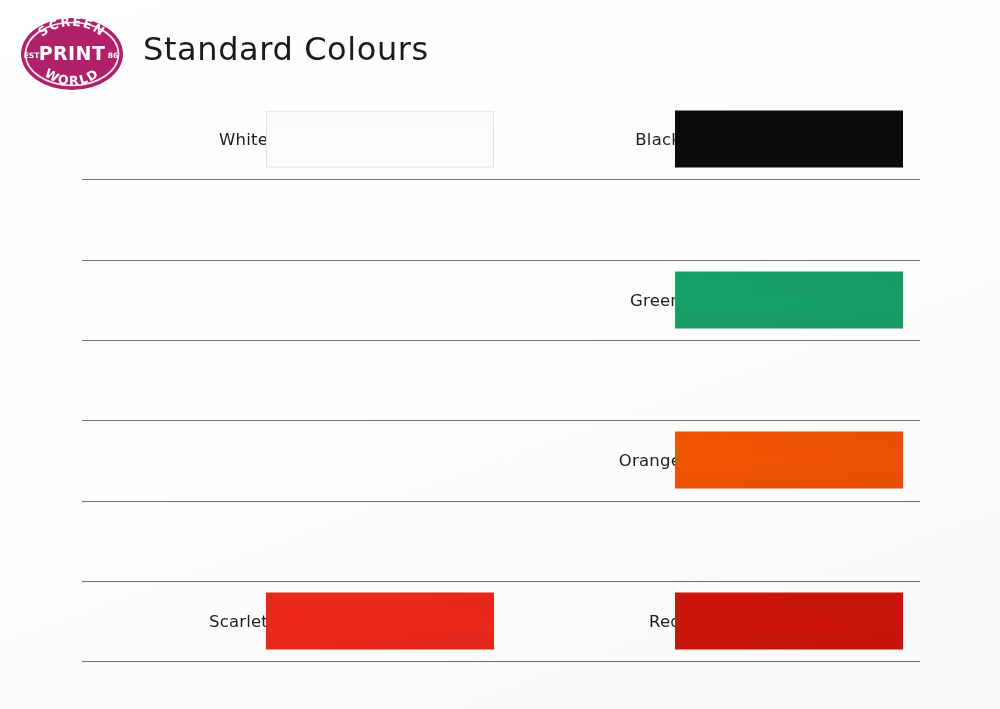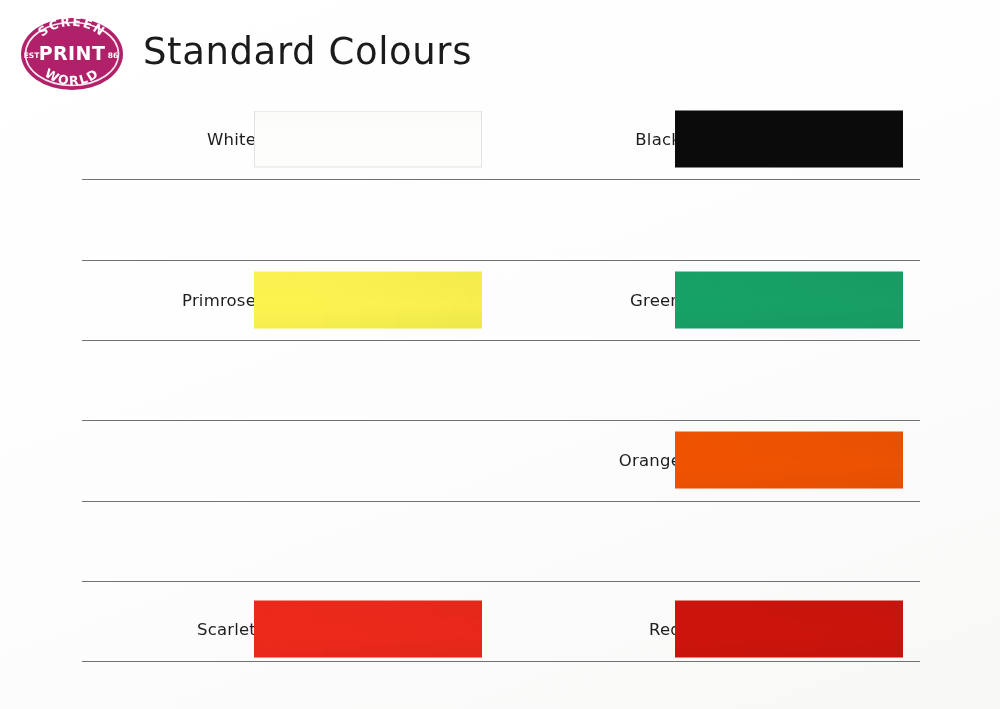--- a/index.html
+++ b/index.html
@@ -34,21 +34,21 @@
   #logo {
     position: absolute;
     left: 18px; top: 16px;
     width: 108px; height: 76px;
   }
   #logo svg { display: block; }
 
   #page-title {
     position: absolute;
     left: 143px; top: 30px;
-    font-size: 37px;
+    font-size: 32px;
     letter-spacing: 0.6px;
     color: #1b1b1b;
     font-weight: 400;
     white-space: nowrap;
     font-family: "DejaVu Sans", sans-serif;
   }
 
   
   #chart {
     position: absolute;
@@ -69,21 +69,21 @@
     height: 1px;
     background: #4c4c4c;
     opacity: .78;
   }
 
   .cell {
     position: absolute;
     top: 0;
     height: 80.3px;
   }
-  .cell.left  { left: 0px;   width: 400px; }
+  .cell.left  { left: 12px;   width: 400px; }
   .cell.right { left: 438px; width: 400px; }
 
   .swatch-label {
     position: absolute;
     top: 50%;
     transform: translateY(-50%);
     font-size: 16.5px;
     color: #1d1d1d;
     white-space: nowrap;
     font-family: "DejaVu Sans", sans-serif;
@@ -164,42 +164,36 @@
           </div>
         </div>
         <div class="cell right">
           <div class="swatch-label">Black</div>
           <div class="swatch is-dark" style="background: rgb(11, 11, 11);">
             <div class="ink"></div>
           </div>
         </div>
       </div>
       <div class="chart-row" style="top: 80.3px;">
-        <div class="cell left">
-          <div class="swatch-label">Primrose</div>
-          <div class="swatch" style="background: rgb(251, 244, 79);">
-            <div class="ink"></div>
-          </div>
-        </div>
         <div class="cell right">
           <div class="swatch-label">Green</div>
           <div class="swatch" style="background: rgb(23, 162, 103);">
             <div class="ink"></div>
           </div>
         </div>
       </div>
       <div class="chart-row" style="top: 160.6px;">
         <div class="cell right">
           <div class="swatch-label">Orange</div>
           <div class="swatch" style="background: rgb(240, 83, 2);">
             <div class="ink"></div>
           </div>
         </div>
       </div>
-      <div class="chart-row" style="top: 240.9px; margin-top: 8px;">
+      <div class="chart-row" style="top: 240.9px;">
         <div class="cell left">
           <div class="swatch-label">Scarlet</div>
           <div class="swatch" style="background: rgb(237, 41, 27);">
             <div class="ink"></div>
           </div>
         </div>
         <div class="cell right">
           <div class="swatch-label">Red</div>
           <div class="swatch" style="background: rgb(205, 20, 12);">
             <div class="ink"></div>

